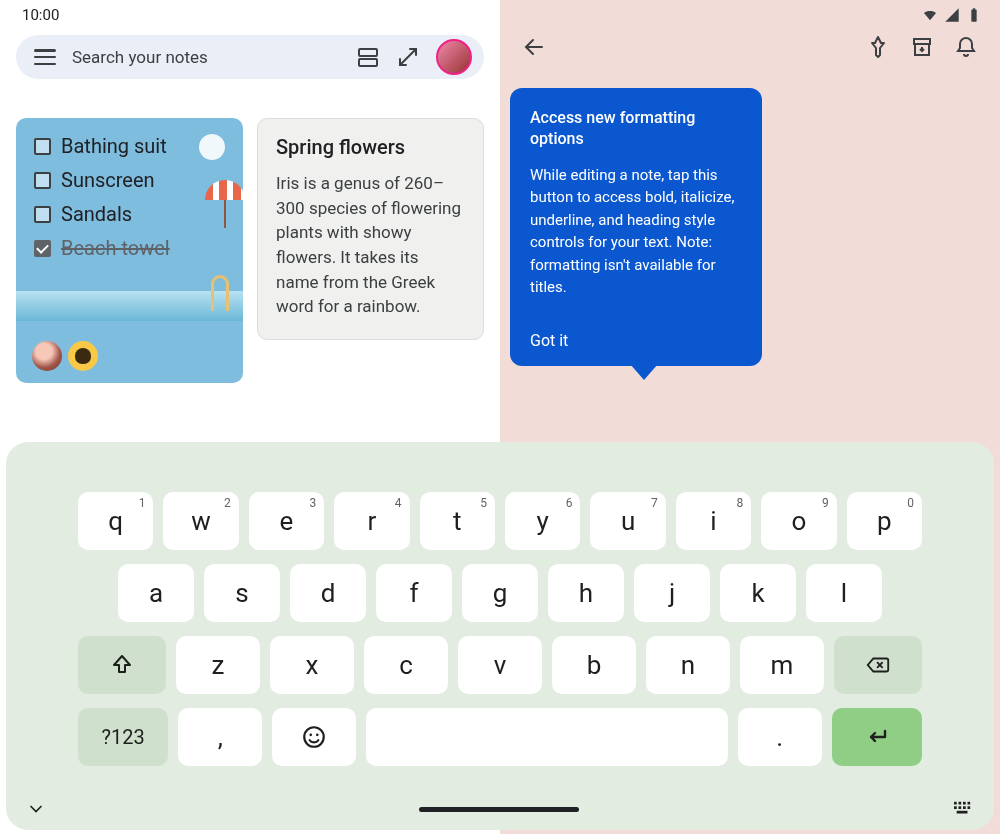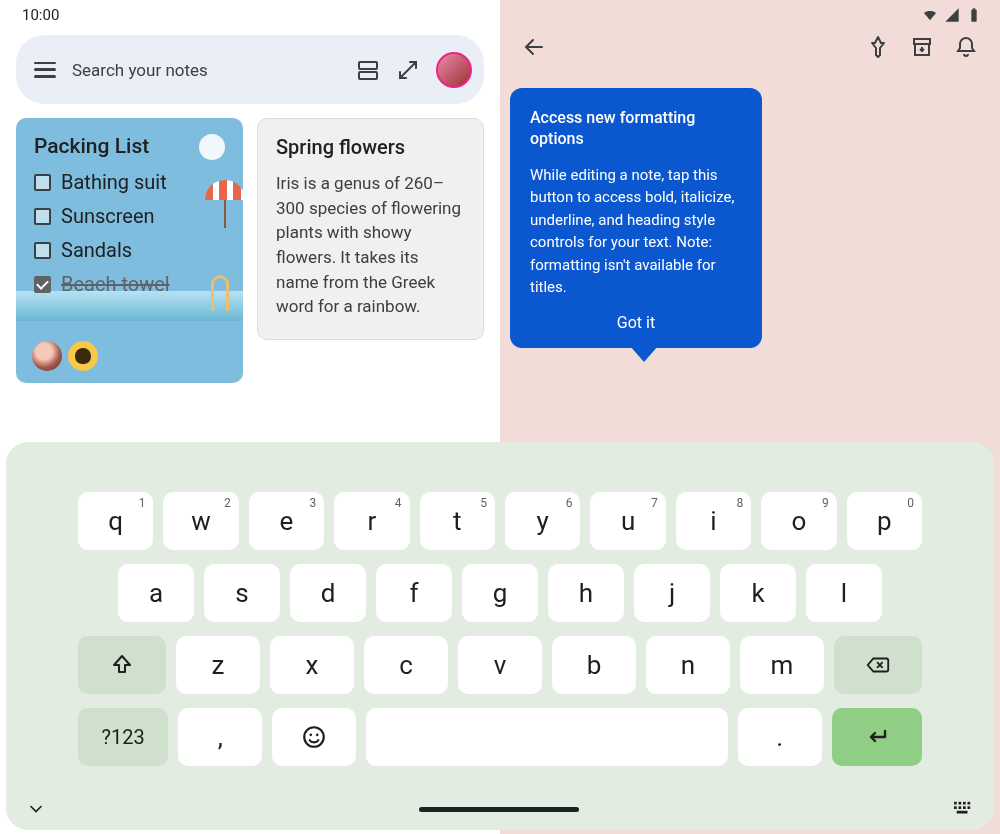--- a/index.html
+++ b/index.html
@@ -9,21 +9,21 @@
 .status-bar { position: absolute; top: 0; left: 4px; right: 0; height: 30px; display: flex; justify-content: space-between; align-items: center; padding: 0 18px; font-size: 15px; color: #202124; z-index: 5; }
 .status-icons { display: flex; gap: 6px; align-items: center; }
 .stat-icon { width: 16px; height: 16px; }
 
 
 .pane { position: absolute; top: 0; bottom: 0; }
 .left-pane { left: 0; width: 500px; background: #fff; }
 .right-pane { left: 500px; right: 0; background: #f2dcd8; }
 
 
-.search-bar { margin: 35px 16px 12px; height: 69px; background: #eaeff7; border-radius: 28px; display: flex; align-items: center; padding: 0 12px 0 18px; gap: 16px; }
+.search-bar { margin: 35px 16px 12px; height: 44px; background: #eaeff7; border-radius: 28px; display: flex; align-items: center; padding: 0 12px 0 18px; gap: 16px; }
 .hamburger { width: 22px; height: 16px; display: flex; flex-direction: column; justify-content: space-between; }
 .hamburger span { display: block; height: 2.5px; background: #3c4043; border-radius: 2px;}
 .search-text { flex: 1; color: #3c4043; font-size: 17px; }
 .view-icon, .expand-icon { width: 24px; height: 24px; color: #3c4043; }
 .avatar { width: 36px; height: 36px; border-radius: 50%; background: linear-gradient(135deg,#e8a,#933); border: 2px solid #e28; }
 
 
 .notes-wrap { position: absolute; top: 110px; left: 0; right: 0; bottom: 44px; padding: 8px 16px; display: flex; gap: 14px; }
 .col { flex: 1; display: flex; flex-direction: column; gap: 14px; }
 
@@ -68,21 +68,21 @@
 .spacer { flex:1; }
 .rt-icon { width: 24px; height: 24px; color: #3c4043; }
 
 .note-content { position:absolute; top: 150px; left: 34px; right: 24px; }
 .note-line { font-size: 19px; color: #3c4043; margin-bottom: 6px; }
 
 
 .tooltip { position: absolute; top: 88px; left: 10px; width: 252px; background: #0b57d0; color: #fff; border-radius: 12px; padding: 20px 20px 16px; z-index: 10; }
 .tooltip h3 { font-size: 16px; font-weight: 500; line-height: 1.3; margin-bottom: 14px; }
 .tooltip p { font-size: 15px; line-height: 1.5; }
-.tooltip .gotitrow { text-align: center; margin-top: 14px; }
+.tooltip .gotitrow { text-align: left; margin-top: 32px; }
 .tooltip .gotit { font-size: 16px; }
 .tooltip-tail { position:absolute; bottom:-14px; left:120px; width:0;height:0;border-left:14px solid transparent;border-right:14px solid transparent;border-top:16px solid #0b57d0;}
 
 
 .illus { position:absolute; left:0; right:0; bottom:0; height:60px; background: linear-gradient(to top, rgba(255,255,255,0.0), rgba(255,255,255,0.0)); overflow:visible;}
 .bush { position:absolute; bottom:18px; border-radius:50%; background:#a4c197;}
 .bush.b1{ left:60px; width:68px; height:68px;}
 .bush.b2{ left:120px; width:90px; height:80px;}
 .bush.b3{ left:200px; width:60px; height:40px;}
 .fence { position:absolute; bottom:18px; right:50px; width:180px; height:46px; background: repeating-linear-gradient(90deg, #b9d1ae 0 26px, transparent 26px 34px);}
@@ -148,21 +148,20 @@
   <div class="notes-wrap">
     <div class="col">
       <div class="note-card packing">
         <div class="sun"></div>
         <div class="umbrella">
             <div class="canopy"></div>
             <div class="pole"></div>
           </div>
         <div class="water"></div>
         <div class="ladder"></div>
-        <div class="note-title">Packing List</div>
         <ul class="checklist">
           <li class="check-item">
               <span class="checkbox"></span>
               <span>Bathing suit</span>
             </li>
           <li class="check-item">
               <span class="checkbox"></span>
               <span>Sunscreen</span>
             </li>
           <li class="check-item">

